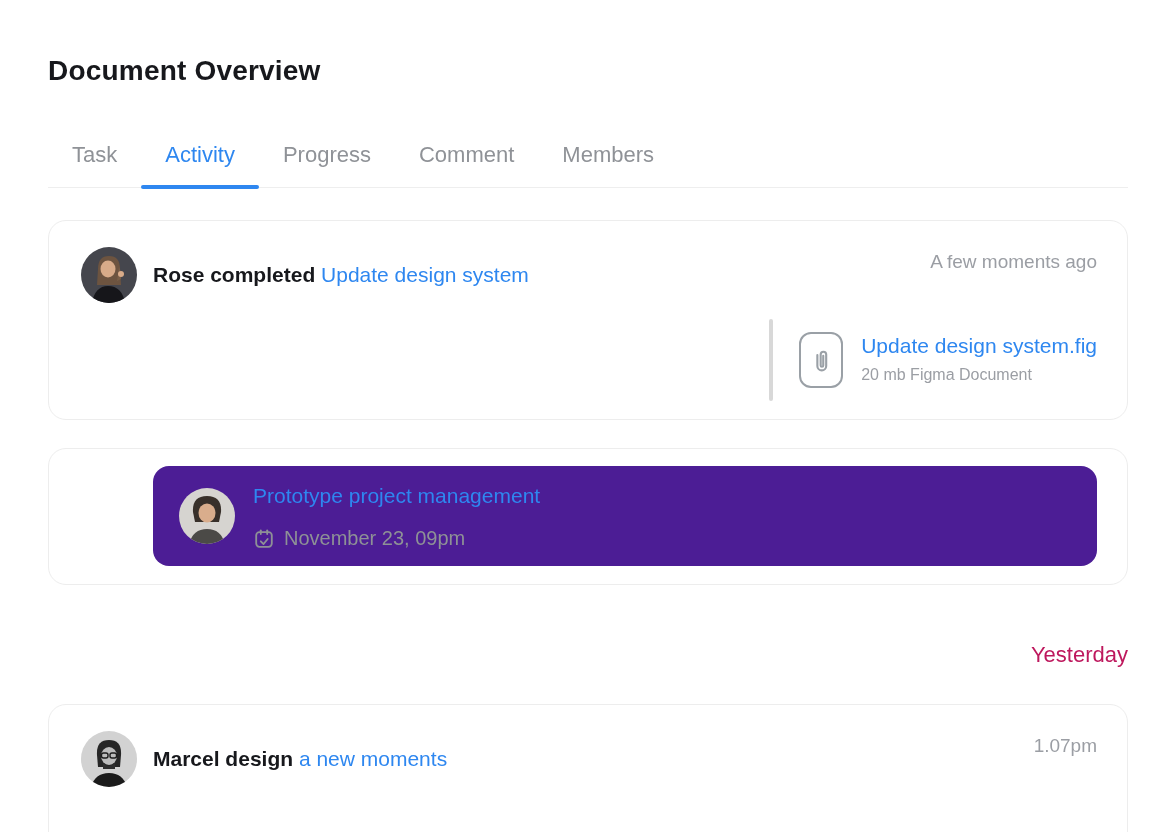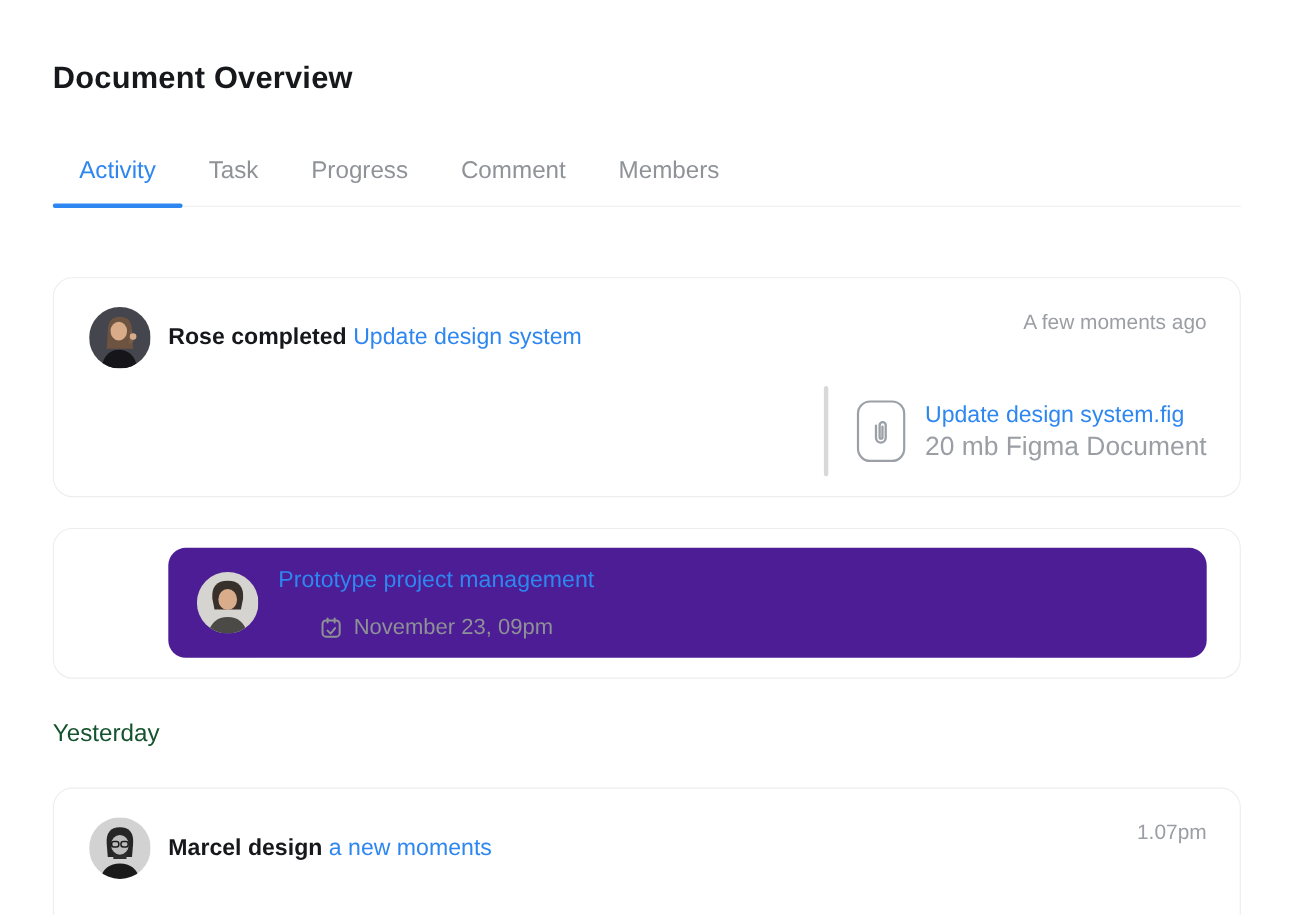--- a/index.html
+++ b/index.html
@@ -39,21 +39,21 @@
     height:4px;border-radius:3px;background:#2e87f0;
   }
 
   
   .card{
     border:1px solid #ededed;
     border-radius:18px;
     background:#fff;
     margin-top:28px;
   }
-  .card.first{margin-top:64px;}
+  .card.first{margin-top:32px;}
   .card-header{
     display:flex;align-items:center;
     padding:26px 30px 0 32px;
   }
   .avatar{
     width:56px;height:56px;border-radius:50%;
     overflow:hidden;flex:0 0 56px;margin-right:16px;
     cursor:pointer;
   }
   .avatar svg{display:block;width:100%;height:100%;}
@@ -75,61 +75,61 @@
     width:4px;height:82px;border-radius:2px;
     background:#d8d8d8;flex:0 0 4px;margin-right:26px;
   }
   .file-badge{
     width:40px;height:52px;
     border:2.5px solid #9aa0a6;border-radius:12px;
     display:flex;align-items:center;justify-content:center;
     margin-right:18px;flex:0 0 auto;
   }
   .file-title{font-size:21px;line-height:30px;font-weight:500;color:#2e87f0;cursor:pointer;}
-  .file-meta{font-size:24px;line-height:28px;color:#9b9ea4;}
+  .file-meta{font-size:16px;line-height:28px;color:#9b9ea4;}
 
   
   .task-box{
     margin:17px 30px 18px 104px;
     background:#4c1d95;
     border-radius:16px;
     padding:16px 24px 16px 26px;
     display:flex;align-items:center;
     cursor:pointer;
   }
   .task-box .avatar{margin-right:18px;cursor:default;}
   .task-title{font-size:21px;line-height:28px;font-weight:500;color:#2e87f0;}
   .task-due{
     display:flex;align-items:center;gap:9px;
     margin-top:17px;
-    font-size:20px;color:#8e9196;justify-content:center;
+    font-size:20px;color:#8e9196;
   }
   .task-due svg{display:block;}
 
   
   .day-divider{
-    text-align:left;
-    margin:36px 0 35px 0;
+    text-align:right;
+    margin:56px 0 35px 0;
     font-size:22px;line-height:28px;
-    color:#14532d;
+    color:#be185d;
   }
 
   .card.last{border-bottom-left-radius:18px;border-bottom-right-radius:18px;}
   .card.last .card-header{padding-bottom:120px;}
 </style>
 </head>
 <body>
 
 <div class="content">
 
   <h1 class="page-title">Document Overview</h1>
 
   <div class="tabs">
+    <div class="tab">Task</div>
     <div class="tab active">Activity</div>
-    <div class="tab">Task</div>
     <div class="tab">Progress</div>
     <div class="tab">Comment</div>
     <div class="tab">Members</div>
   </div>
 
   <div class="card first">
     <div class="card-header">
       <div class="avatar">
         <svg viewBox="0 0 56 56">
           <rect width="56" height="56" fill="#45464d"></rect>

